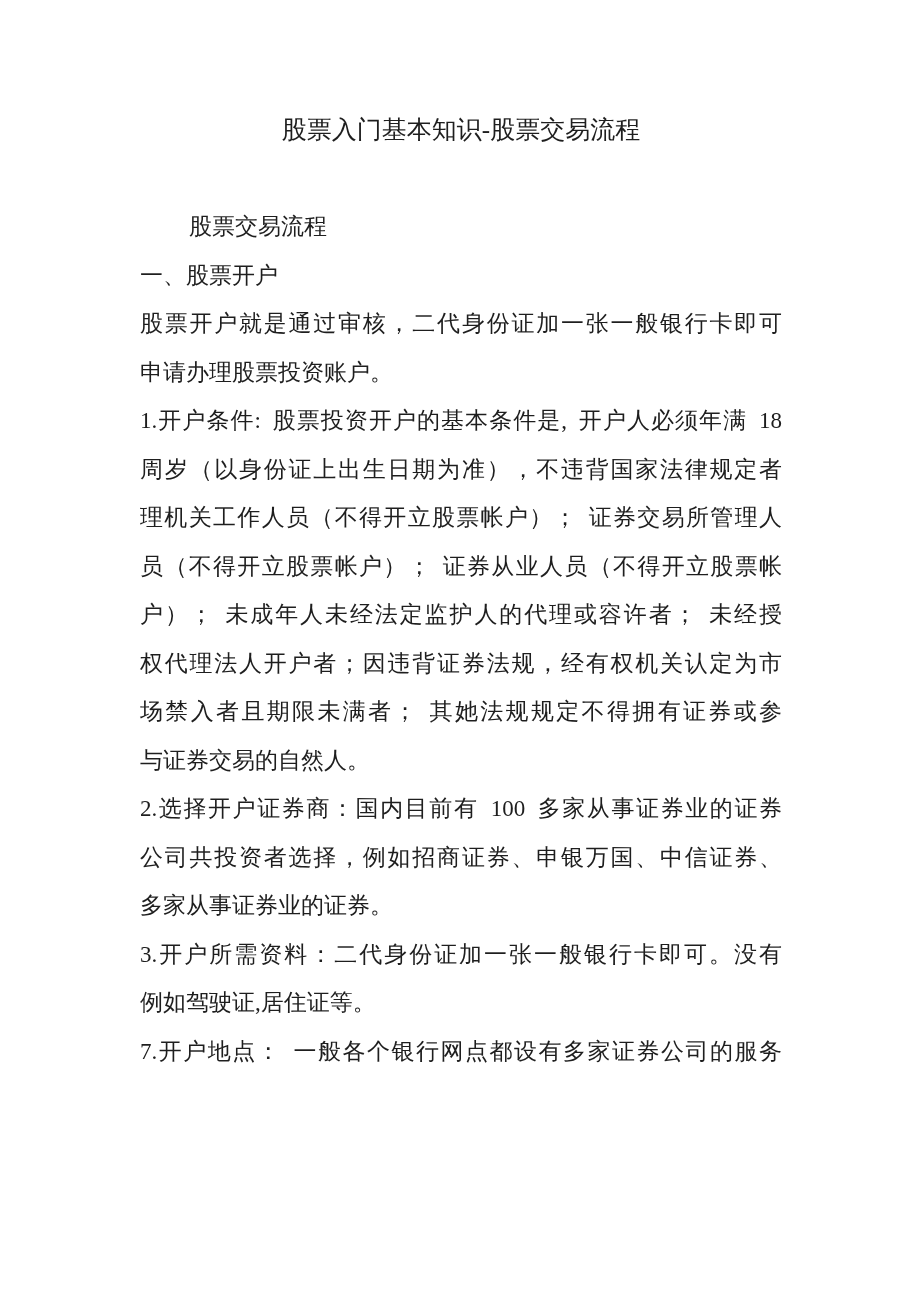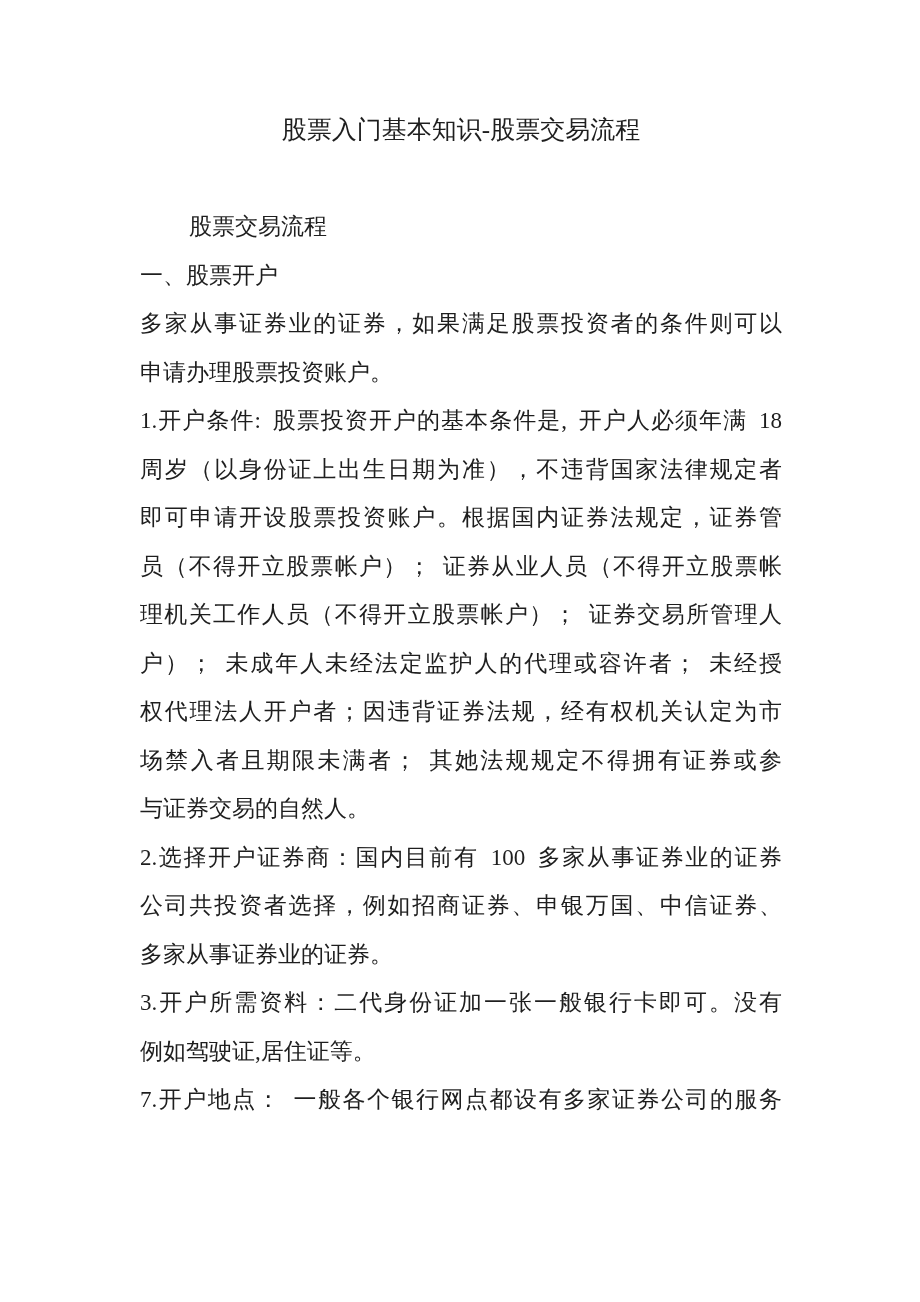--- a/index.html
+++ b/index.html
@@ -37,27 +37,26 @@
   }
 </style>
 </head>
 <body>
 
 <div class="page" style="background: rgb(255, 255, 255); color: rgb(30, 30, 30);">
   <h1 class="doc-title">股票入门基本知识-股票交易流程</h1>
   <div class="doc-body" id="doc-body">
       <div class="line" style="padding-left: 49px;">股票交易流程</div>
       <div class="line">一、股票开户</div>
-      <div class="line j">多家从事证券业的证券，如果满足股票投资者的条件则可以</div>
+      <div class="line j">股票开户就是通过审核，二代身份证加一张一般银行卡即可</div>
       <div class="line">申请办理股票投资账户。</div>
       <div class="line j">1.开户条件: 股票投资开户的基本条件是, 开户人必须年满 18</div>
       <div class="line j">周岁（以身份证上出生日期为准），不违背国家法律规定者</div>
-      <div class="line j">即可申请开设股票投资账户。根据国内证券法规定，证券管</div>
+      <div class="line j">理机关工作人员（不得开立股票帐户）； 证券交易所管理人</div>
       <div class="line j">员（不得开立股票帐户）； 证券从业人员（不得开立股票帐</div>
-      <div class="line j">理机关工作人员（不得开立股票帐户）； 证券交易所管理人</div>
       <div class="line j">户）； 未成年人未经法定监护人的代理或容许者； 未经授</div>
       <div class="line j">权代理法人开户者；因违背证券法规，经有权机关认定为市</div>
       <div class="line j">场禁入者且期限未满者； 其她法规规定不得拥有证券或参</div>
       <div class="line">与证券交易的自然人。</div>
       <div class="line j">2.选择开户证券商：国内目前有 100 多家从事证券业的证券</div>
       <div class="line j">公司共投资者选择，例如招商证券、申银万国、中信证券、</div>
       <div class="line">多家从事证券业的证券。</div>
       <div class="line j">3.开户所需资料：二代身份证加一张一般银行卡即可。没有</div>
       <div class="line">例如驾驶证,居住证等。</div>
       <div class="line j">7.开户地点： 一般各个银行网点都设有多家证券公司的服务</div>

